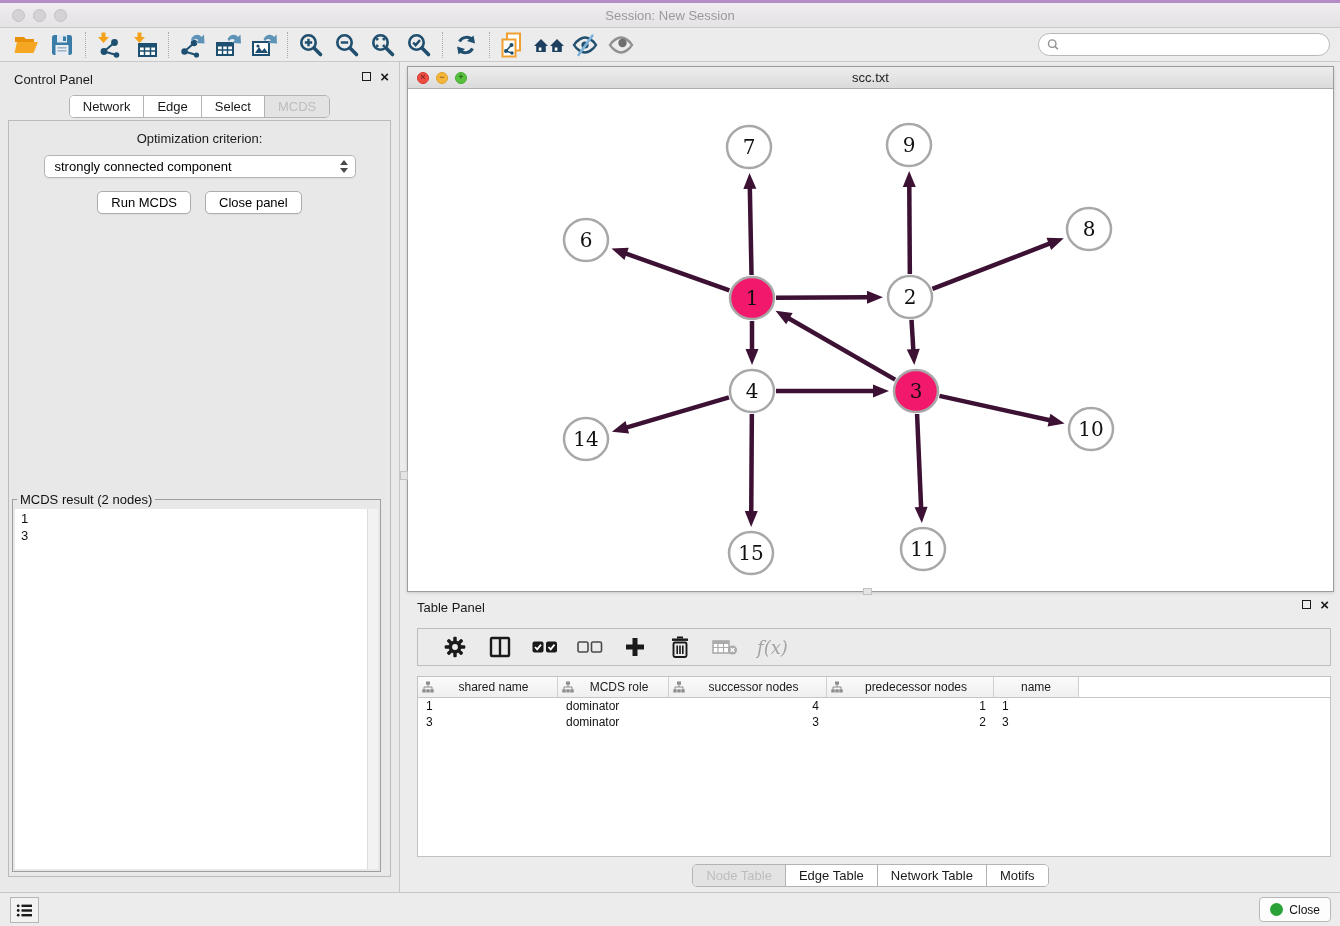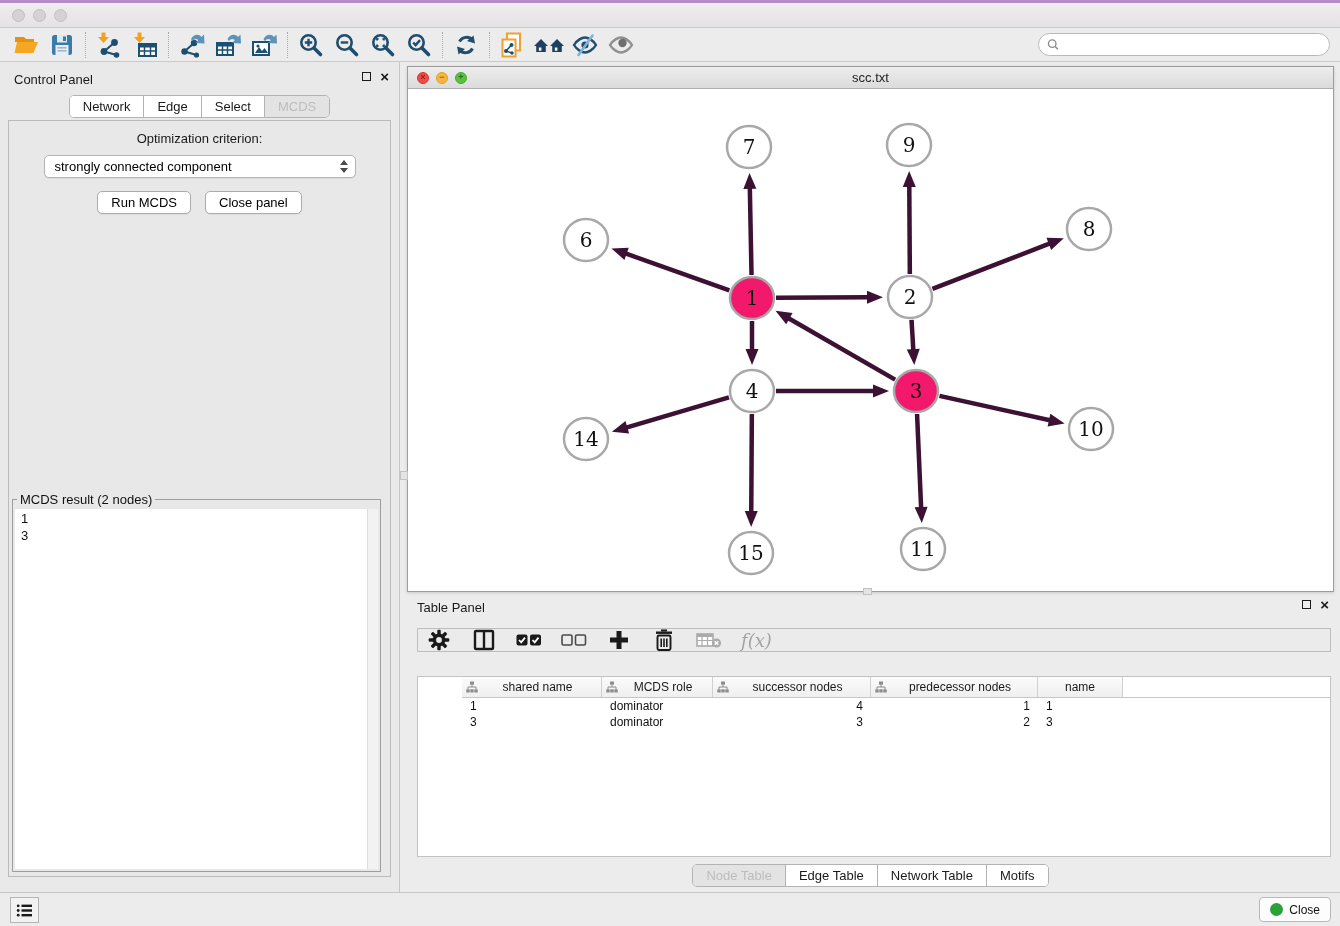--- a/index.html
+++ b/index.html
@@ -69,25 +69,25 @@
   .net-canvas { position:relative; width:925px; height:502px; background:#fff; overflow:hidden; }
 
   
   .grip-v { position:absolute; left:400px; top:471px; width:8px; height:9px; background:#E4E4E4; border:1px solid #C2C2C2; }
   .grip-h { position:absolute; left:863px; top:588px; width:9px; height:7px; background:#E4E4E4; border:1px solid #C2C2C2; }
 
   
   .table-panel { position:absolute; left:407px; top:596px; width:927px; height:268px; background:#ECECEC; }
   .tp-header { position:absolute; left:10px; top:4px; font-size:13px; color:#1A1A1A; }
   .tp-winbtns { position:absolute; right:5px; top:3px; display:flex; gap:9px; align-items:center; }
-  .tp-toolbar { position:absolute; left:10px; right:3px; top:32px; height:24px; border:1px solid #BDBDBD;
-    background:#EBEBEB; display:flex; align-items:center; padding-left:8px; gap:19px; }
+  .tp-toolbar { position:absolute; left:10px; right:3px; top:32px; height:38px; border:1px solid #BDBDBD;
+    background:#EBEBEB; display:flex; align-items:center; padding-left:24px; gap:19px; }
   .tp-tool { display:flex; align-items:center; justify-content:center; width:26px; height:26px; }
   .fx { font-family:"DejaVu Serif", serif; font-style:italic; font-size:18px; color:#A3A3A3; }
-  .tp-table { position:absolute; left:10px; right:3px; top:80px; bottom:7px; background:#fff; border:1px solid #C2C2C2; overflow:hidden;padding-left:44px; }
+  .tp-table { position:absolute; left:10px; right:3px; top:80px; bottom:7px; background:#fff; border:1px solid #C2C2C2; overflow:hidden; }
   .thead { display:flex; height:21px; border-bottom:1px solid #C6C6C6; }
   .th { display:flex; align-items:center; background:linear-gradient(#FBFBFB,#EFEFEF);
     border-right:1px solid #D0D0D0; font-size:12px; color:#1A1A1A; padding:0 4px; }
   .th .th-label { flex:1; text-align:center; }
   .th-filler { flex:1; background:#fff; border-right:none; }
   .trow { display:flex; height:16px; font-size:12px; color:#111; align-items:center; }
   .td { padding:0 8px; overflow:hidden; white-space:nowrap; }
 
   
   .bottom-tabs { position:absolute; left:407px; top:864px; width:927px; display:flex; justify-content:center; }
@@ -104,20 +104,21 @@
 <body>
 
 <div class="app">
 
   <div class="titlebar">
     <div class="tl-group">
       <span class="tl"></span>
       <span class="tl"></span>
       <span class="tl"></span>
     </div>
+    <div class="tb-title">Session: New Session</div>
   </div>
 
   <div class="toolbar">
     <span class="tbicon">
       <svg width="28" height="28" viewBox="0 0 28 28">
           <path fill="#E8920C" d="M3 6h9l2 2h8v3H3z"></path>
           <path fill="#F5A623" d="M5 11h21l-4.5 11H2.5z"></path>
         </svg>
     </span>
     <span class="tbicon">

